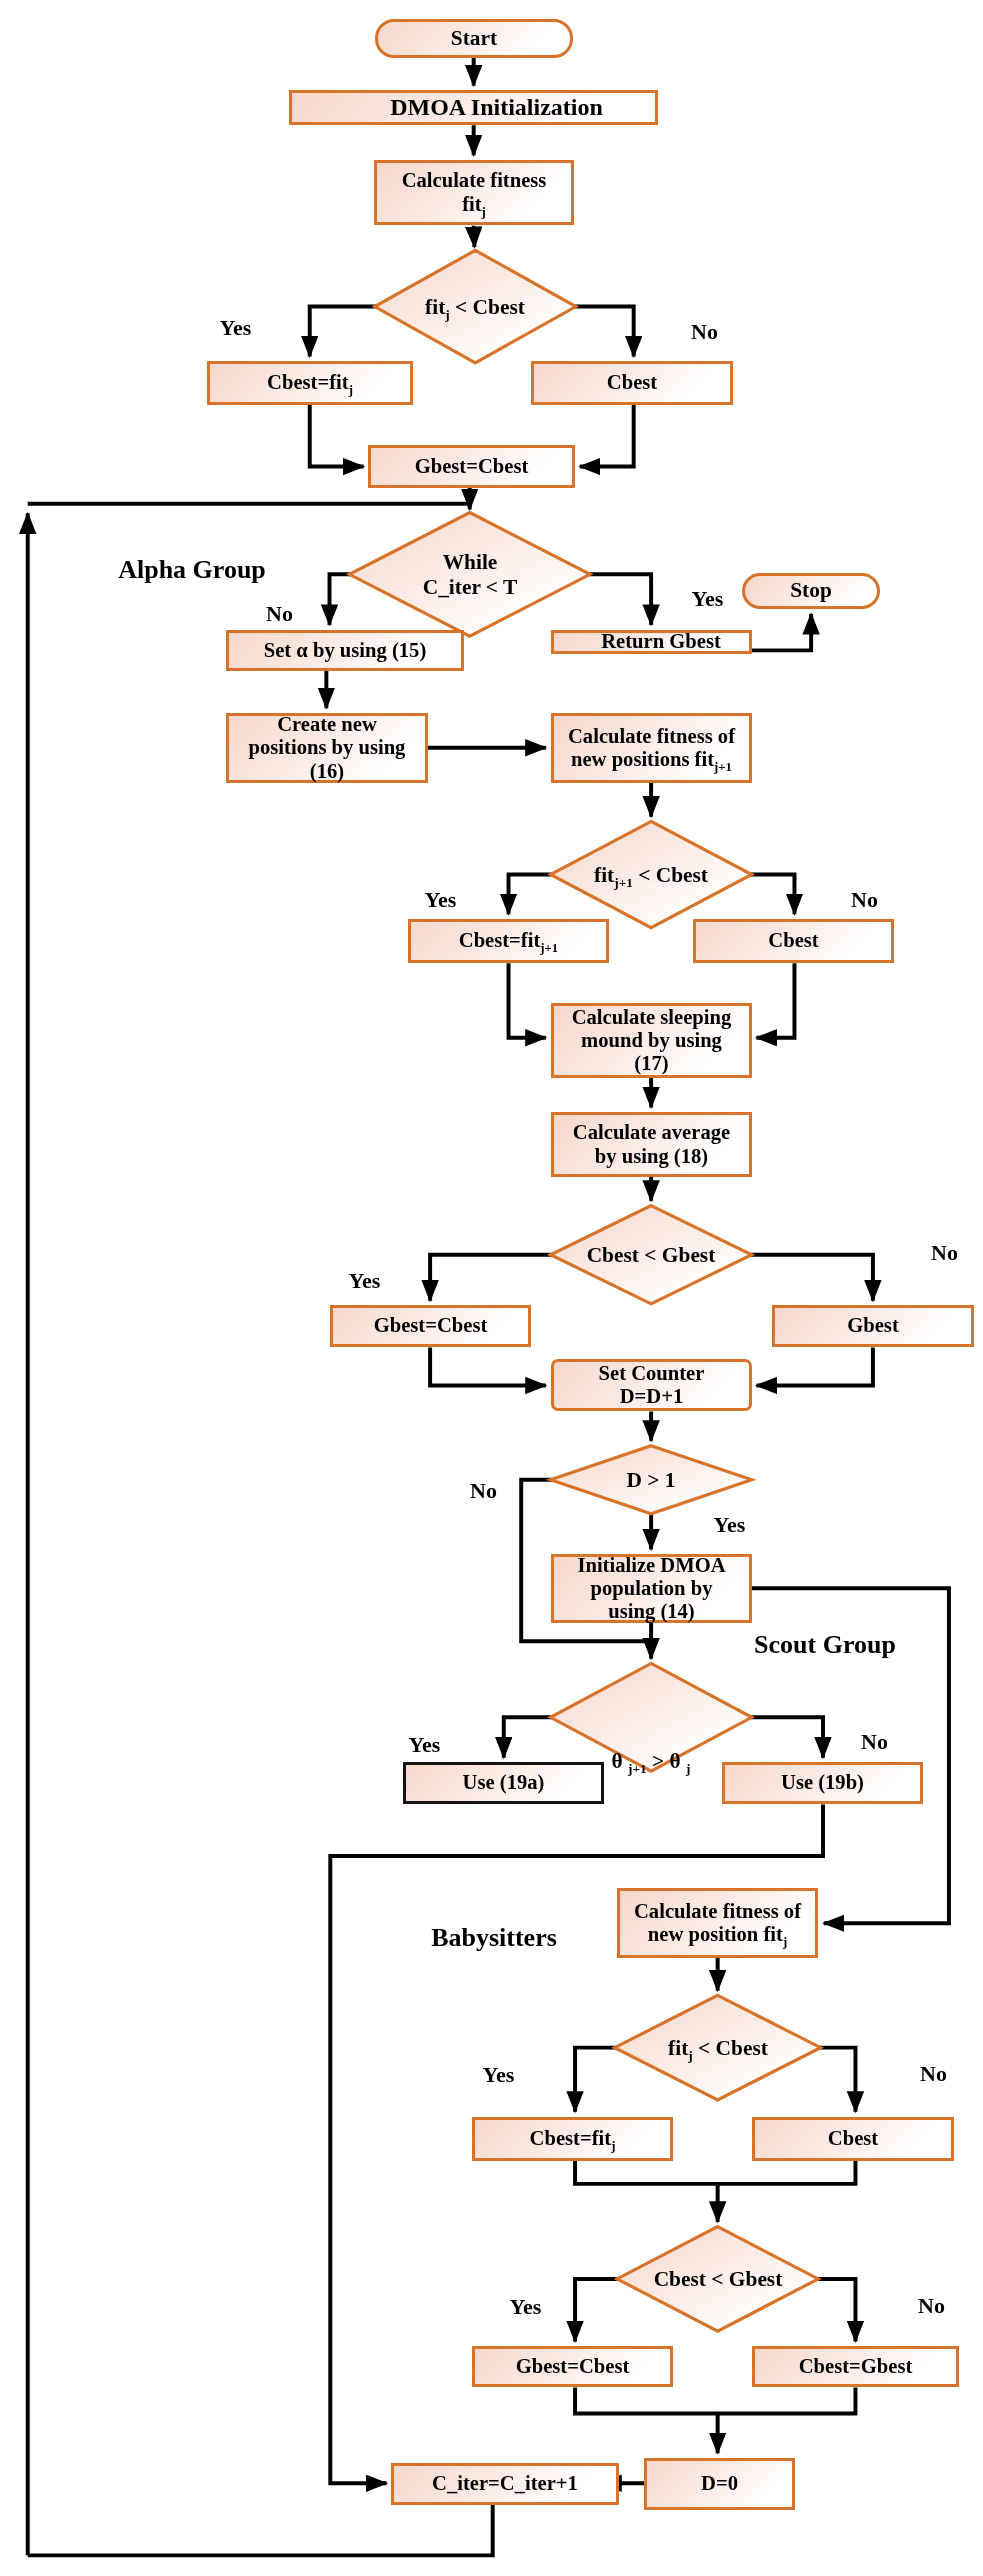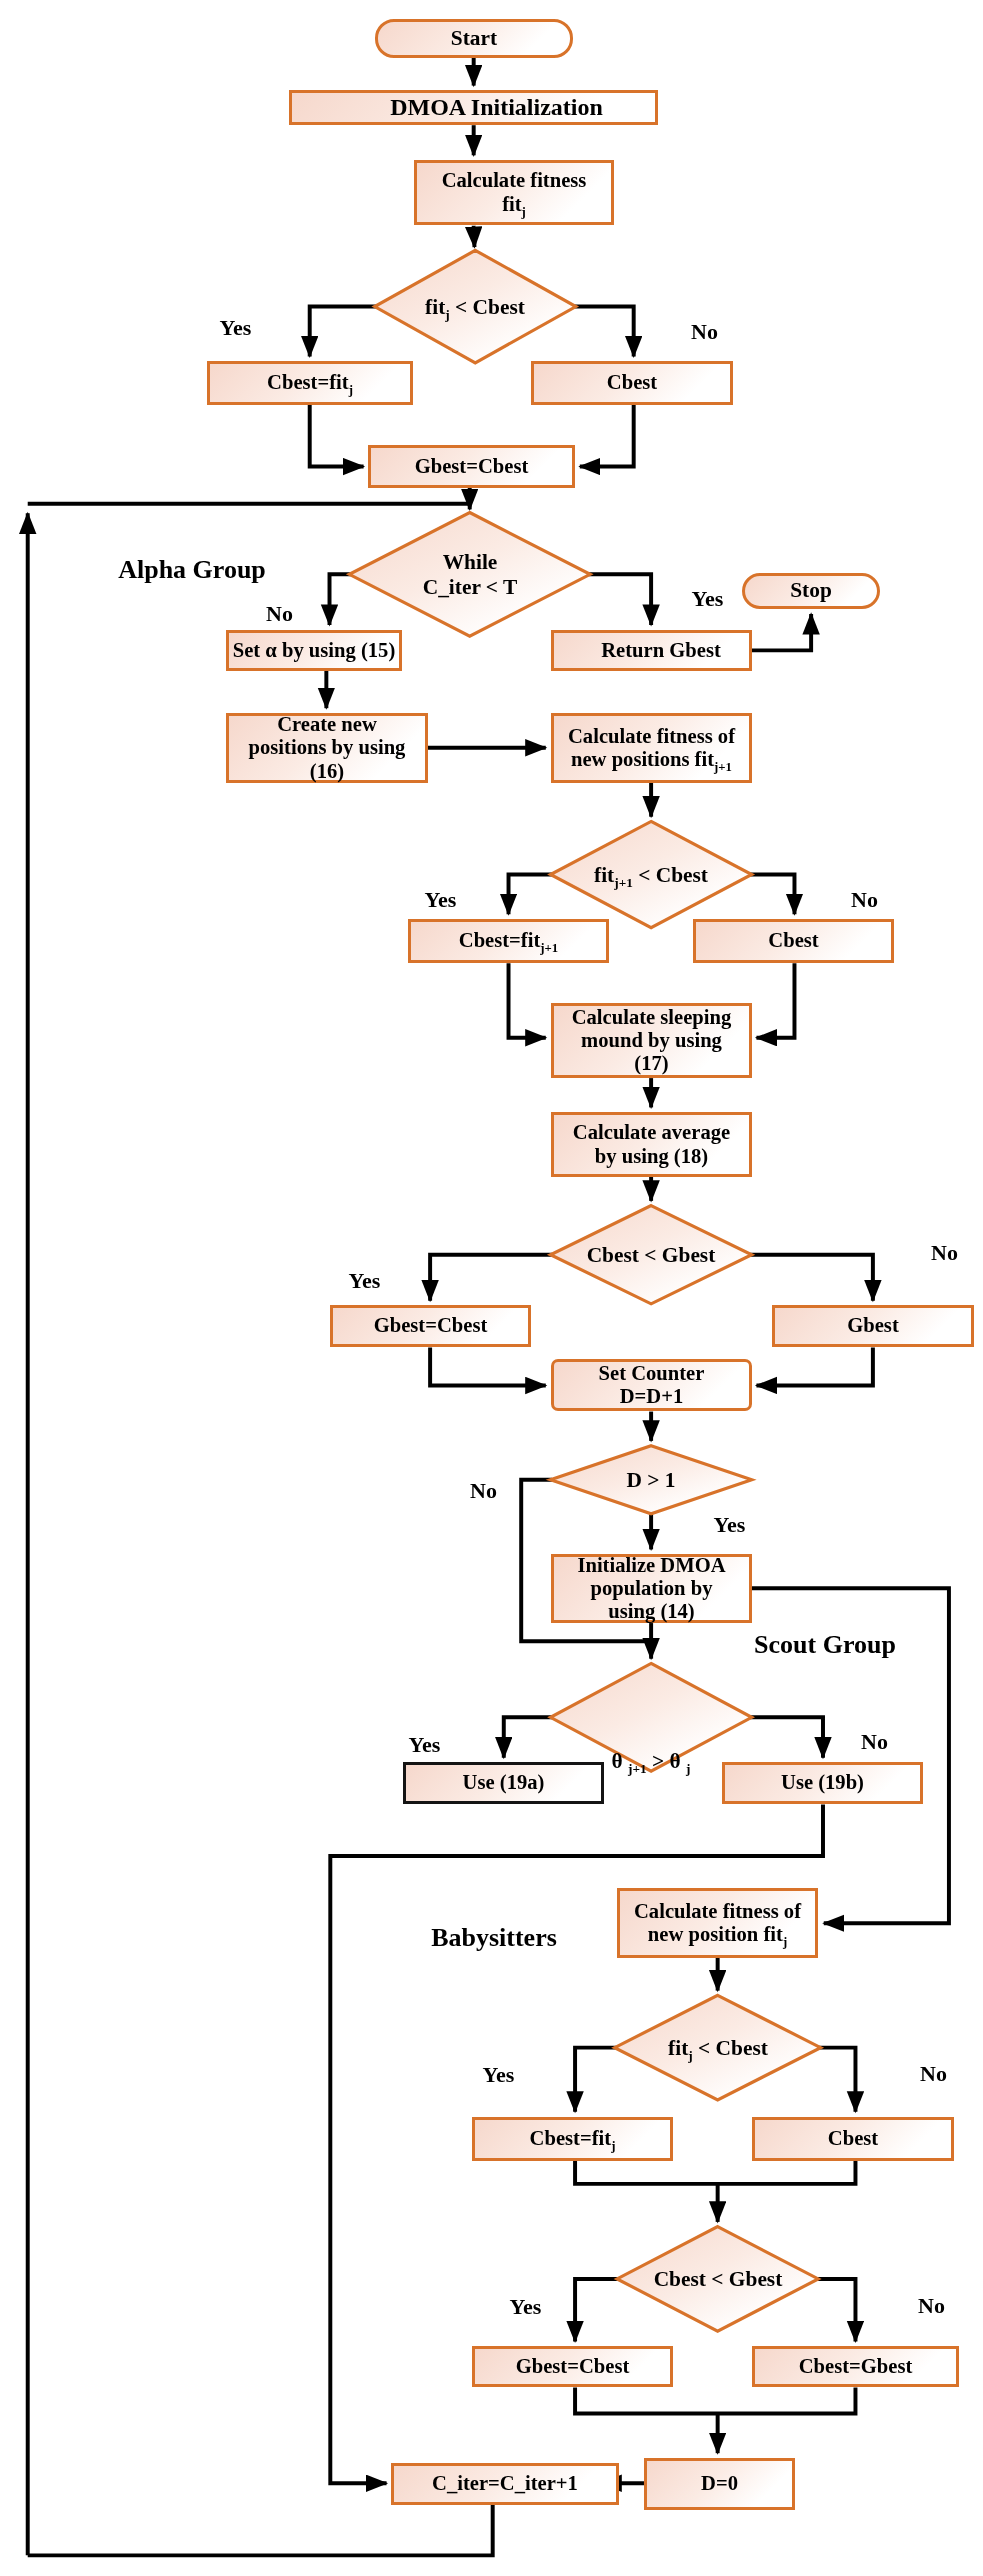--- a/index.html
+++ b/index.html
@@ -98,40 +98,40 @@
       <polygon points="906,2811 1033,2877 906,2943 779,2877"></polygon>
     </g>
   </svg>
 
   <div class="node pill" style="left:375px;top:19px;width:198px;height:39px;">
       <div class="ln">Start</div>
     </div>
   <div class="node big" style="left:289px;top:90px;width:369px;height:35px;padding-left:46px;">
       <div class="ln">DMOA Initialization</div>
     </div>
-  <div class="node" style="left:374px;top:160px;width:200px;height:65px;margin-left:40px;">
+  <div class="node" style="left:374px;top:160px;width:200px;height:65px;">
     <div class="ln">Calculate fitness</div>
     <div class="ln"><span>fit</span><sub>j</sub></div>
   </div>
   <div class="node" style="left:207px;top:361px;width:206px;height:44px;">
       <div class="ln"><span>Cbest=fit</span><sub>j</sub></div>
     </div>
   <div class="node" style="left:531px;top:361px;width:202px;height:44px;">
       <div class="ln">Cbest</div>
     </div>
   <div class="node" style="left:368px;top:445px;width:207px;height:43px;">
       <div class="ln">Gbest=Cbest</div>
     </div>
   <div class="node pill" style="left:742px;top:573px;width:138px;height:36px;">
       <div class="ln">Stop</div>
     </div>
-  <div class="node" style="left:226px;top:630px;width:176px;height:41px;">
+  <div class="node" style="left:226px;top:630px;width:238px;height:41px;">
       <div class="ln">Set α by using (15)</div>
     </div>
-  <div class="node" style="left:551px;top:630px;width:201px;height:41px;padding-left:19px;">
+  <div class="node" style="left:551px;top:630px;width:201px;height:24px;padding-left:19px;">
       <div class="ln">Return Gbest</div>
     </div>
   <div class="node" style="left:226px;top:713px;width:202px;height:70px;">
     <div class="ln">Create new</div>
     <div class="ln">positions by using</div>
     <div class="ln">(16)</div>
   </div>
   <div class="node" style="left:551px;top:713px;width:201px;height:70px;">
     <div class="ln">Calculate fitness of</div>
     <div class="ln"><span>new positions fit</span><sub>j+1</sub></div>

